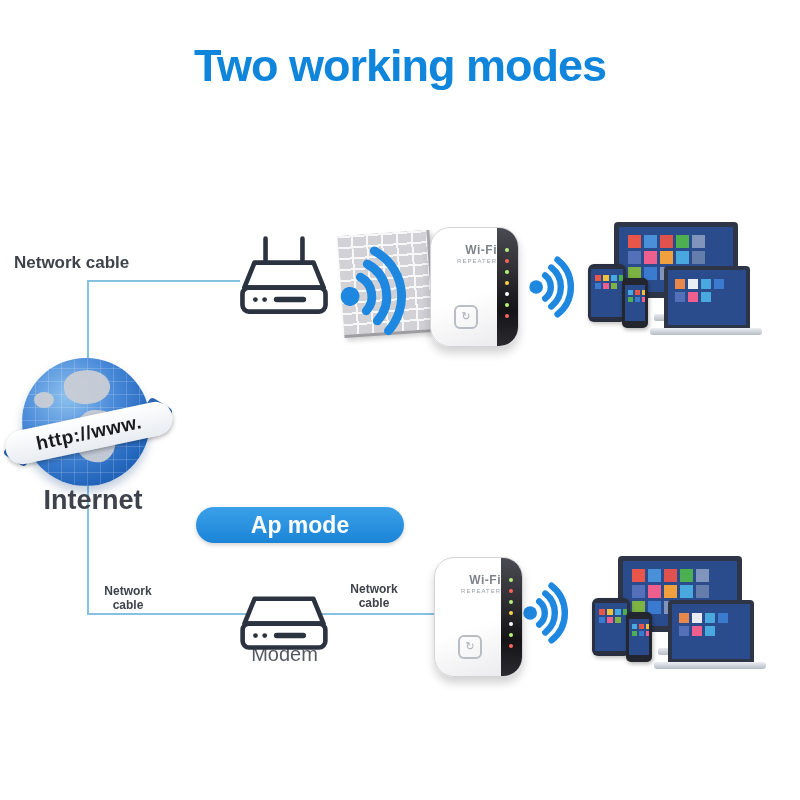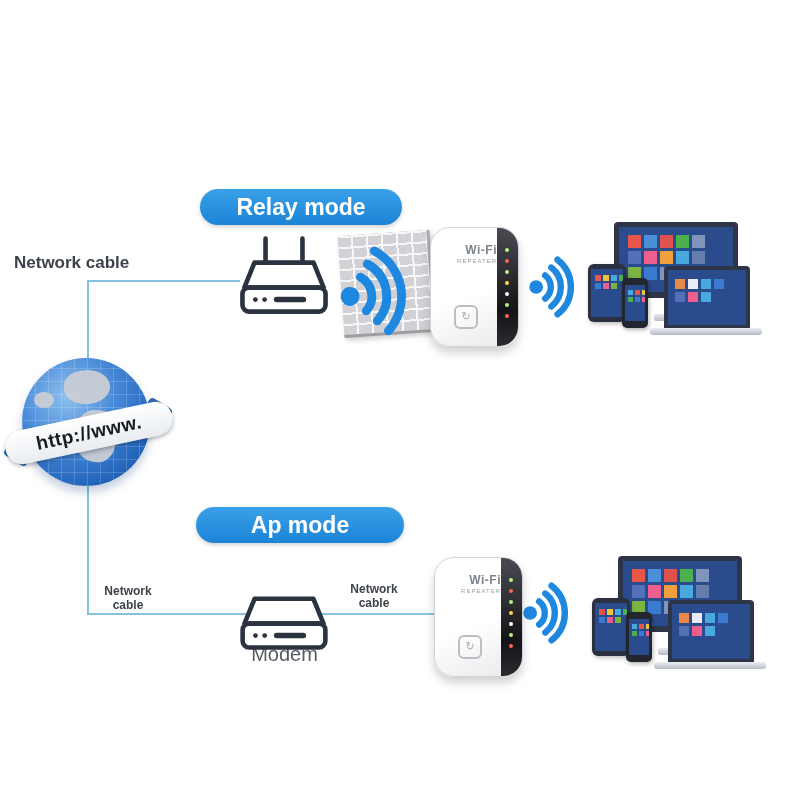--- a/index.html
+++ b/index.html
@@ -134,22 +134,22 @@
 </style>
 </head>
 <body>
 
 <div id="canvas">
 
   <svg class="abs cable-layer" width="800" height="800" viewBox="0 0 800 800">
     <polyline points="240,281 88,281 88,614 437,614" fill="none" stroke="#85c2e2" stroke-width="2"></polyline>
   </svg>
 
-
-  <div class="abs badge relay">Relay mode</div>
+  <div class="abs page-title">Two working modes</div>
+
 
   <div class="abs cable-label-lg">Network cable</div>
 
   <svg class="abs device-layer" style="left:236px;top:234px;" width="96" height="85" viewBox="0 0 104 92">
     <line x1="32" y1="5" x2="32" y2="31" stroke="#2b3240" stroke-width="5" stroke-linecap="round"></line>
     <line x1="72" y1="5" x2="72" y2="31" stroke="#2b3240" stroke-width="5" stroke-linecap="round"></line>
     <path d="M20,31 L84,31 L95,58 L9,58 Z" fill="#ffffff" stroke="#2b3240" stroke-width="5" stroke-linejoin="round"></path>
     <rect x="7" y="58" width="90" height="26" rx="7" fill="#ffffff" stroke="#2b3240" stroke-width="5"></rect>
     <circle cx="21" cy="71" r="2.6" fill="#2b3240"></circle>
     <circle cx="31" cy="71" r="2.6" fill="#2b3240"></circle>
@@ -213,20 +213,21 @@
     <div class="sphere">
       <div class="grid"></div>
       <div class="continent cont-europe"></div>
       <div class="continent cont-africa"></div>
       <div class="continent cont-west"></div>
     </div>
     <div class="flap flap-l"></div>
     <div class="flap flap-r"></div>
     <div class="band">http://www.</div>
   </div>
+  <div class="abs internet-label" style="z-index:4;">Internet</div>
 
   <div class="abs badge ap">Ap mode</div>
 
   <div class="abs cable-label-sm left">Network cable</div>
   <div class="abs cable-label-sm right">Network cable</div>
 
   <svg class="abs device-layer" style="left:236px;top:596px;" width="96" height="57" viewBox="0 0 104 62">
     <path d="M20,3 L84,3 L95,30 L9,30 Z" fill="#ffffff" stroke="#2b3240" stroke-width="5" stroke-linejoin="round"></path>
     <rect x="7" y="30" width="90" height="26" rx="7" fill="#ffffff" stroke="#2b3240" stroke-width="5"></rect>
     <circle cx="21" cy="43" r="2.6" fill="#2b3240"></circle>

